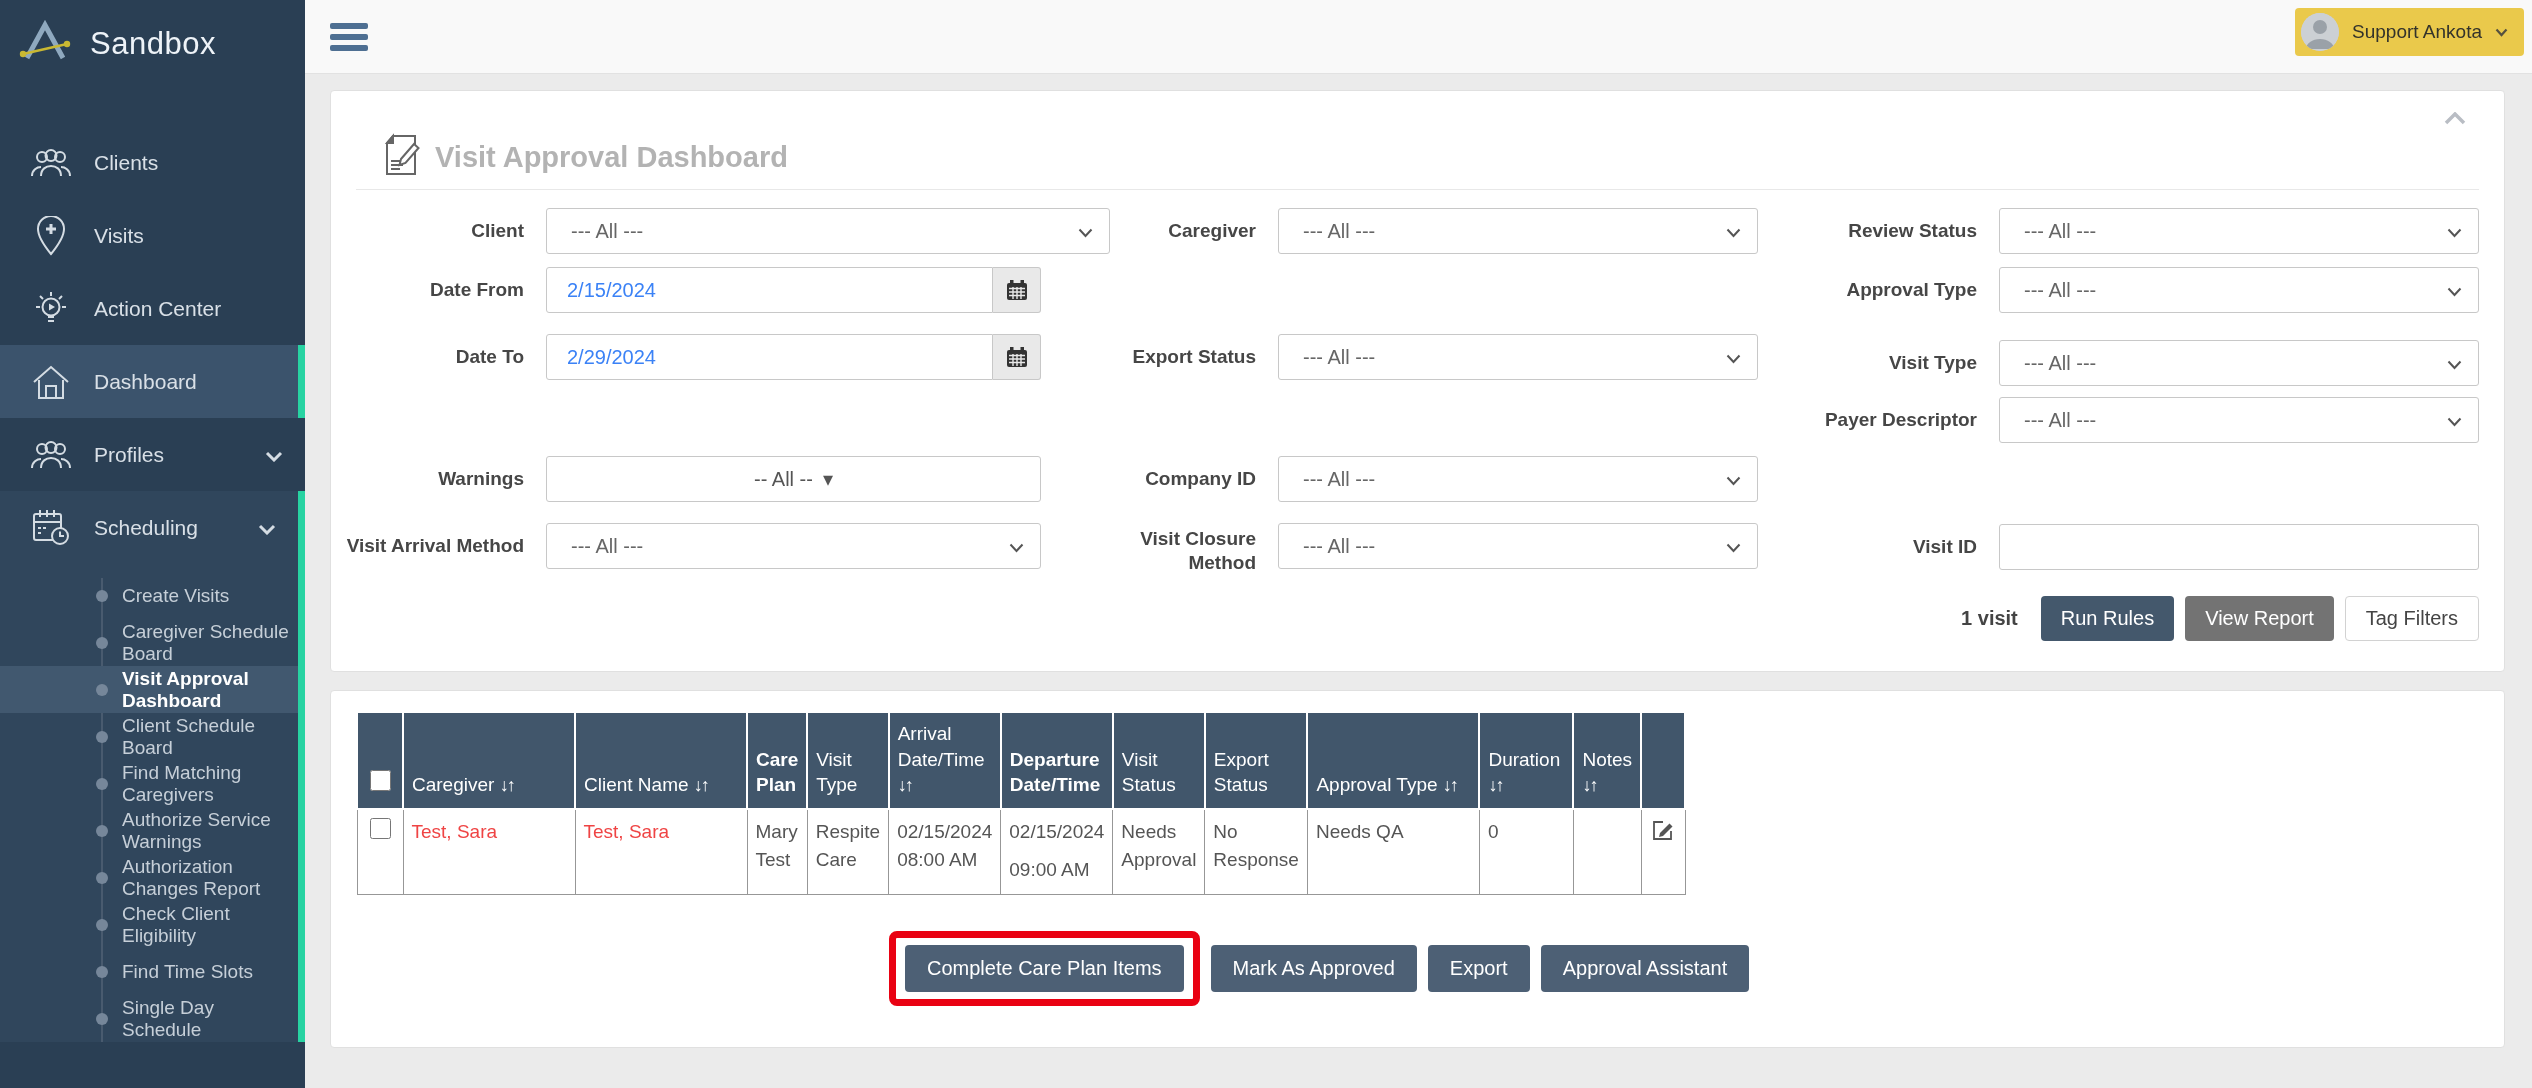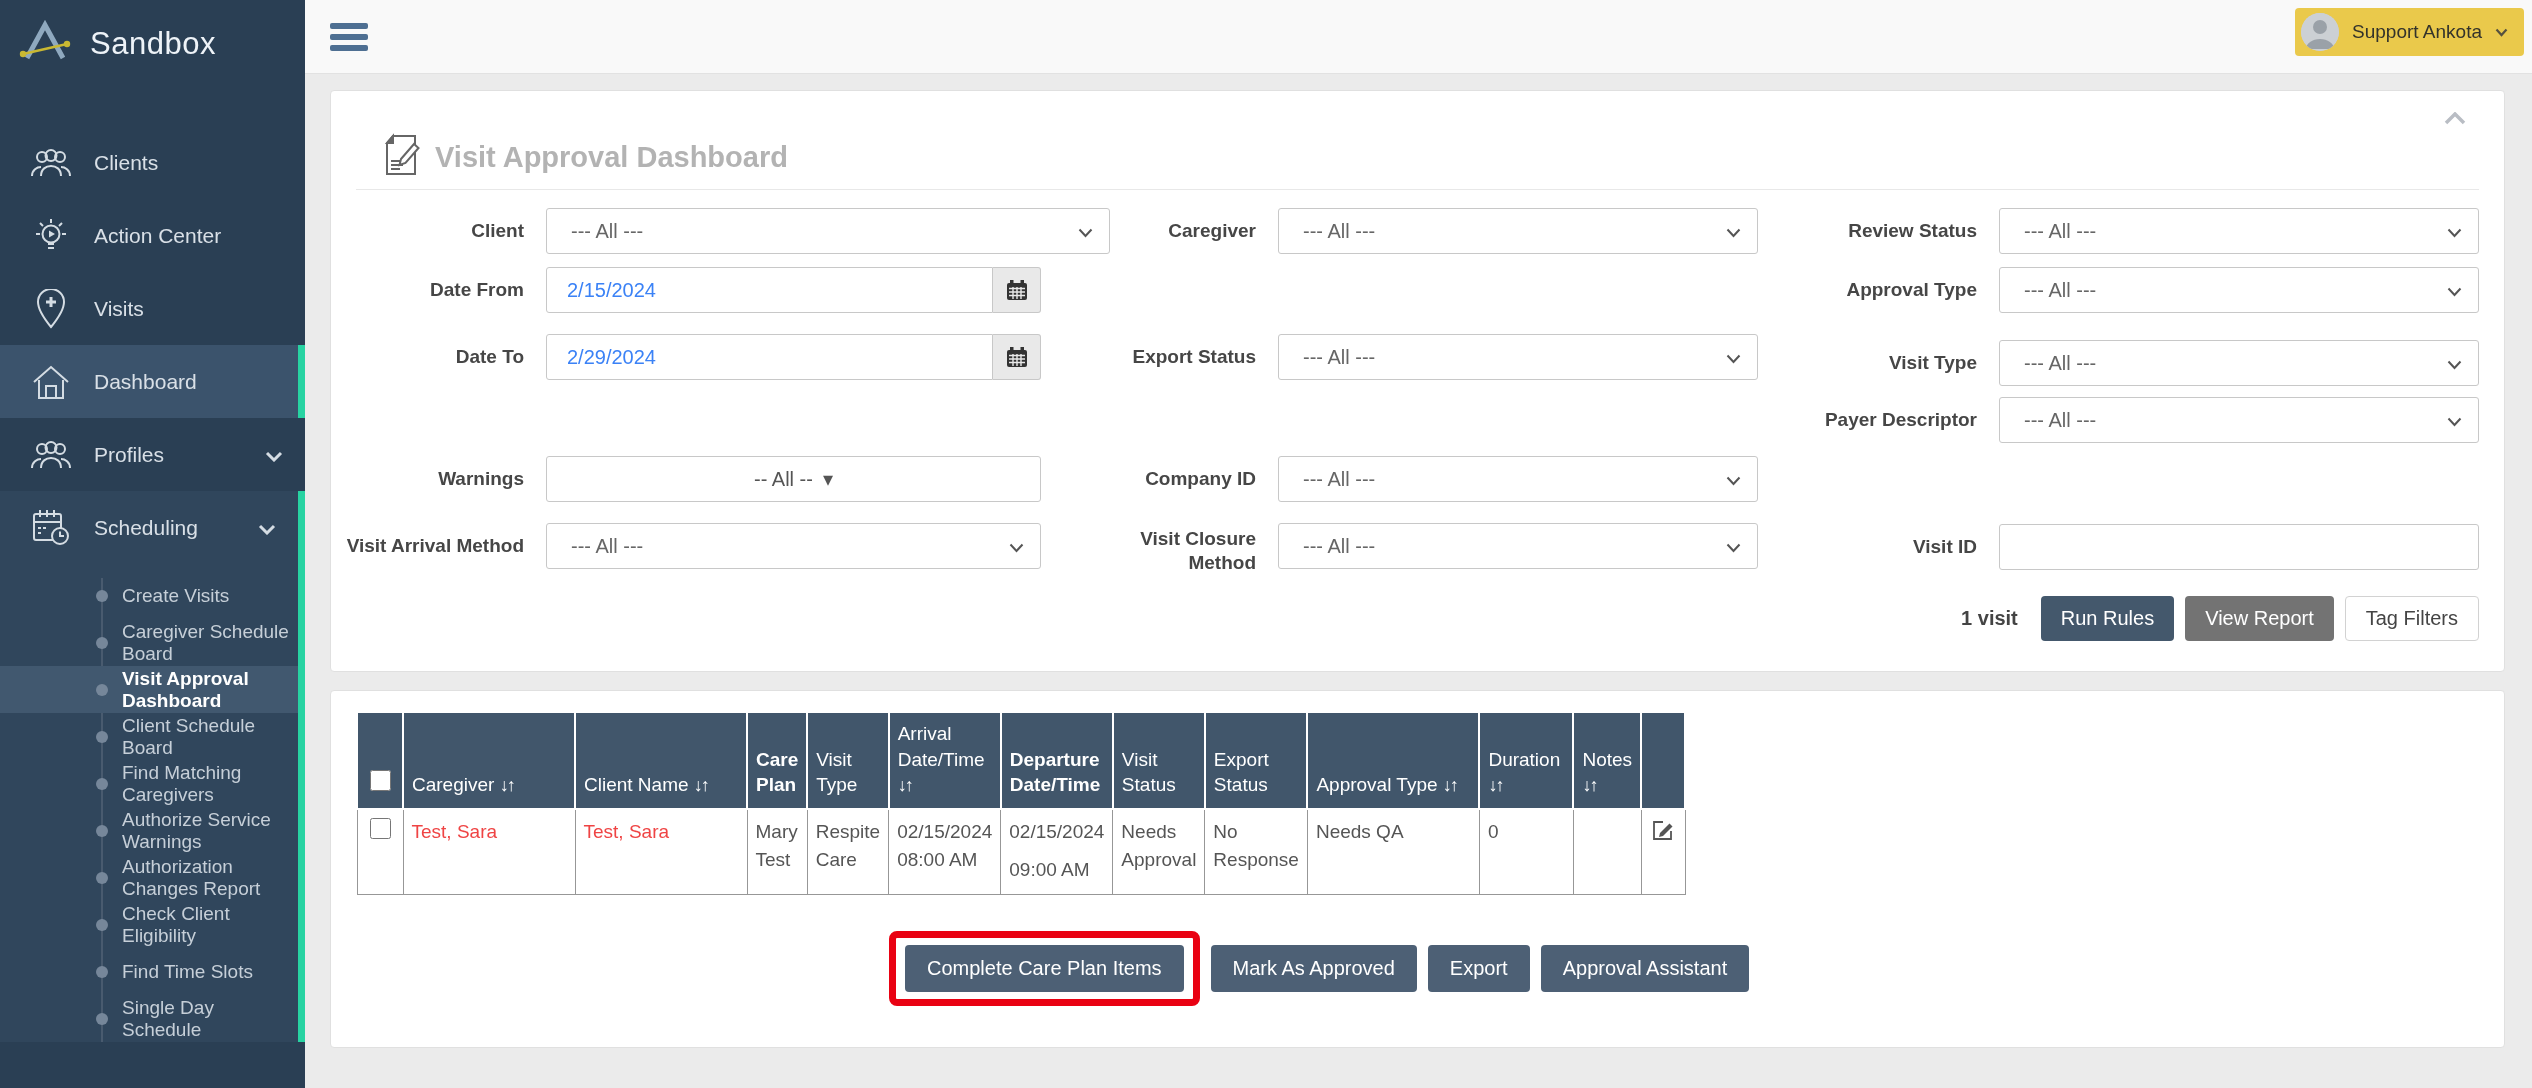--- a/index.html
+++ b/index.html
@@ -99,37 +99,37 @@
             <circle cx="30" cy="9" r="5"></circle>
             <circle cx="21" cy="7.5" r="5.5"></circle>
           <path d="M2 28 c0-6 5-9 9-9 M40 28 c0-6-5-9-9-9 M11 28 c0-7 5-10 10-10 s10 3 10 10"></path>
         </svg>
       </span>
       <span>Clients</span>
     </div>
 
     <div class="nav-item">
       <span class="nav-icon">
+        <svg width="32" height="40" viewBox="0 0 32 40" fill="none" stroke="#d4dce3" stroke-width="2">
+          <path d="M16 38 C7 27 3 20 3 13 a13 13 0 1 1 26 0 c0 7-4 14-13 25z"></path>
+          <path d="M16 8 v10 M11 13 h10" stroke-width="3"></path>
+        </svg>
+      </span>
+      <span>Visits</span>
+    </div>
+
+    <div class="nav-item">
+      <span class="nav-icon">
         <svg width="38" height="38" viewBox="0 0 38 38" fill="none" stroke="#d4dce3" stroke-width="2">
           <circle cx="19" cy="17" r="8.5"></circle>
           <path d="M16 27 h6 M16 31 h6 M19 2 v4 M4 17 h4 M30 17 h4 M8 6 l3 3 M30 6 l-3 3"></path>
           <path d="M17 13.5 l6 3.5 -6 3.5 z" fill="#d4dce3" stroke="none"></path>
         </svg>
       </span>
       <span>Action Center</span>
-    </div>
-
-    <div class="nav-item">
-      <span class="nav-icon">
-        <svg width="32" height="40" viewBox="0 0 32 40" fill="none" stroke="#d4dce3" stroke-width="2">
-          <path d="M16 38 C7 27 3 20 3 13 a13 13 0 1 1 26 0 c0 7-4 14-13 25z"></path>
-          <path d="M16 8 v10 M11 13 h10" stroke-width="3"></path>
-        </svg>
-      </span>
-      <span>Visits</span>
     </div>
 
     <div class="nav-item active">
       <span class="nav-icon">
         <svg width="40" height="37" viewBox="0 0 40 37" fill="none" stroke="#d4dce3" stroke-width="2">
           <path d="M3 19 L20 4 L37 19"></path>
           <path d="M8 17 v18 h24 v-18"></path>
           <rect x="15" y="23" width="10" height="12"></rect>
         </svg>
       </span>

